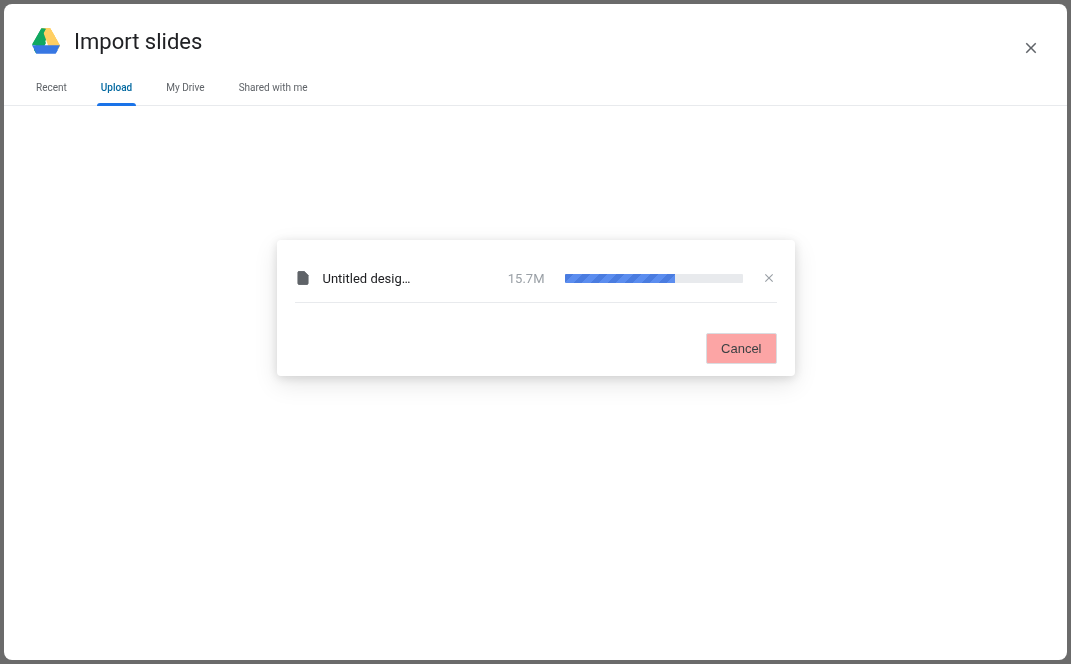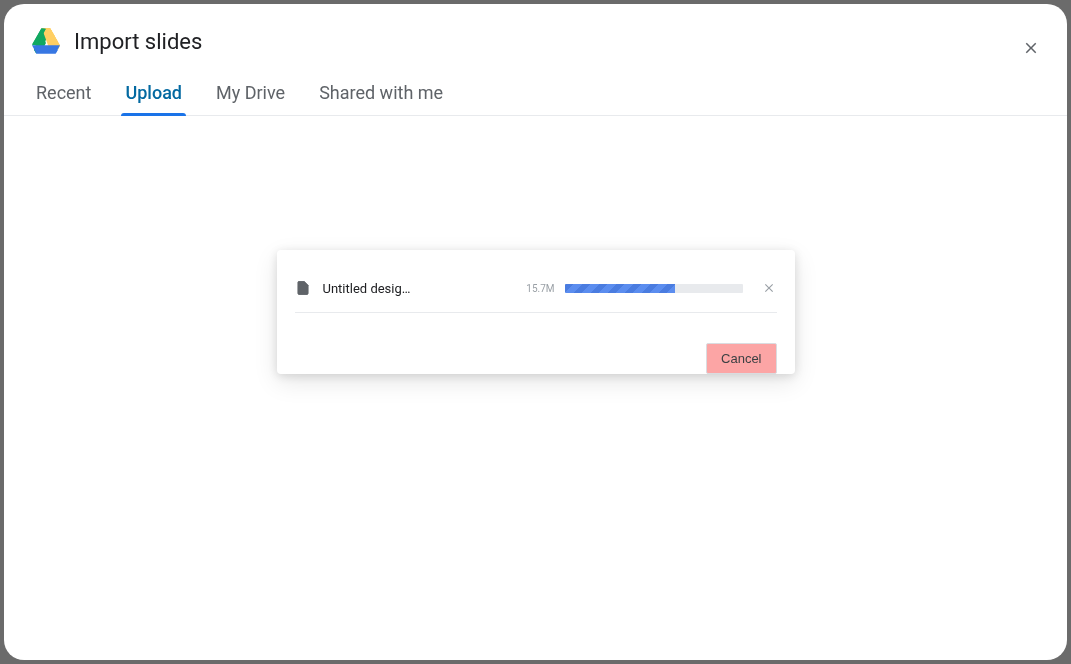--- a/index.html
+++ b/index.html
@@ -11,21 +11,21 @@
       overflow: hidden;
       position: relative;
     }
     .dialog {
       position: absolute;
       top: 4px;
       left: 4px;
       right: 4px;
       bottom: 4px;
       background: #fff;
-      border-radius: 20px;
+      border-radius: 8px;
       overflow: hidden;
     }
     .header {
       display: flex;
       align-items: center;
       padding: 24px 28px 8px 28px;
       position: relative;
     }
     .drive-logo {
       width: 28px;
@@ -52,21 +52,21 @@
       border-radius: 50%;
     }
     .tabs {
       display: flex;
       padding: 20px 28px 0 28px;
       border-bottom: 1px solid #e8eaed;
       gap: 26px;
     }
     .tab {
       padding: 0 4px 12px 4px;
-      font-size: 18px;
+      font-size: 10px;
       color: #5f6368;
       cursor: pointer;
       position: relative;
     }
     .tab.active {
       color: #0369a1;
       font-weight: 500;
     }
     .tab.active::after {
       content: '';
@@ -84,21 +84,21 @@
     }
     .upload-panel {
       position: absolute;
       left: 50%;
       top: 134px;
       transform: translateX(-50%);
       width: 518px;
       background: #fff;
       border-radius: 4px;
       box-shadow: 0 2px 10px rgba(0,0,0,0.12), 0 8px 24px rgba(0,0,0,0.1);
-      padding: 18px 18px 0 18px;
+      padding: 18px 18px 12px 18px;
     }
     .upload-row {
       display: flex;
       align-items: center;
       padding: 10px 0 14px 0;
       border-bottom: 1px solid #e8eaed;
     }
     .file-icon {
       width: 16px;
       height: 20px;
@@ -107,24 +107,24 @@
     }
     .file-name {
       font-size: 13px;
       color: #202124;
       width: 140px;
       white-space: nowrap;
       overflow: hidden;
       text-overflow: ellipsis;
     }
     .file-size {
-      font-size: 10px;
+      font-size: 13px;
       color: #9aa0a6;
       margin-left: auto;
-      margin-right: 10px;
+      margin-right: 20px;
     }
     .progress-track {
       width: 178px;
       height: 9px;
       background: #e8eaed;
       border-radius: 1px;
       overflow: hidden;
       margin-right: 18px;
       position: relative;
     }

